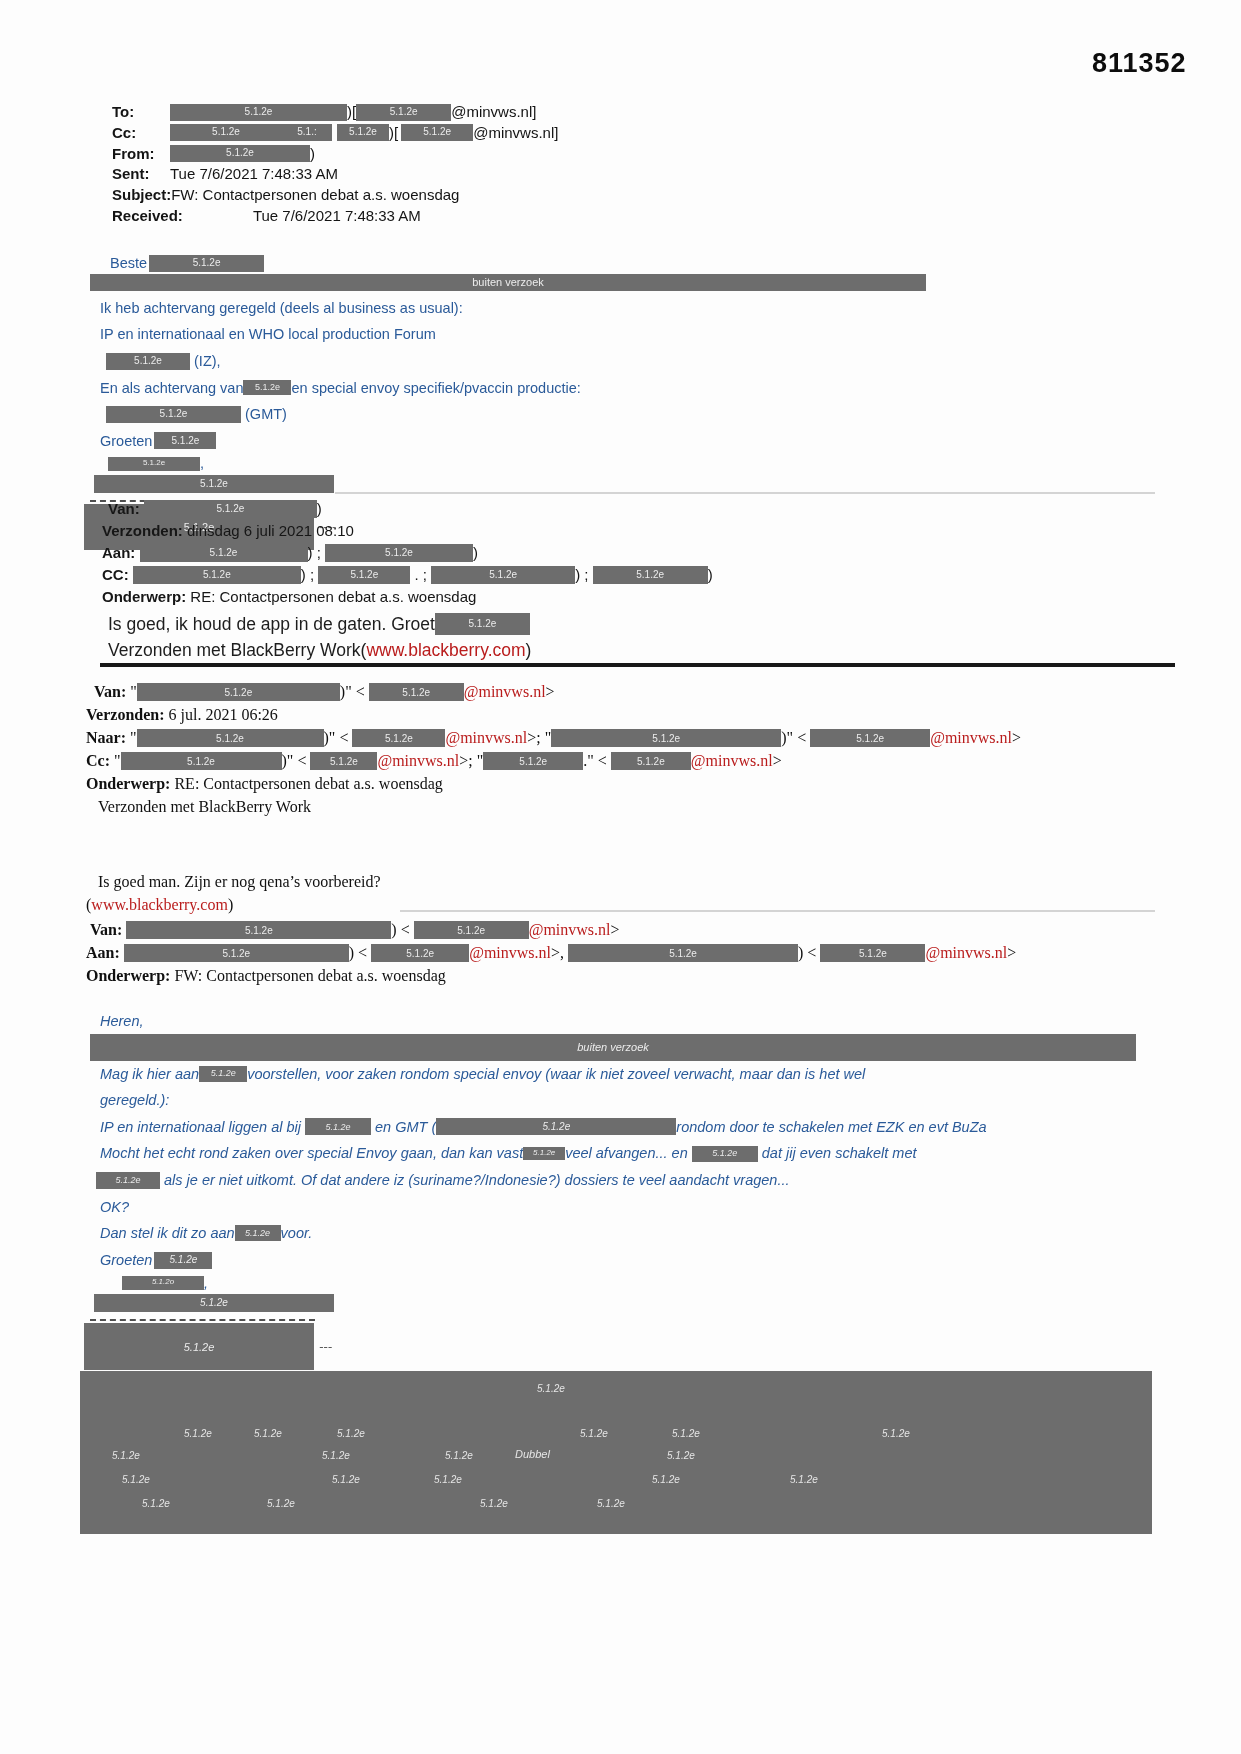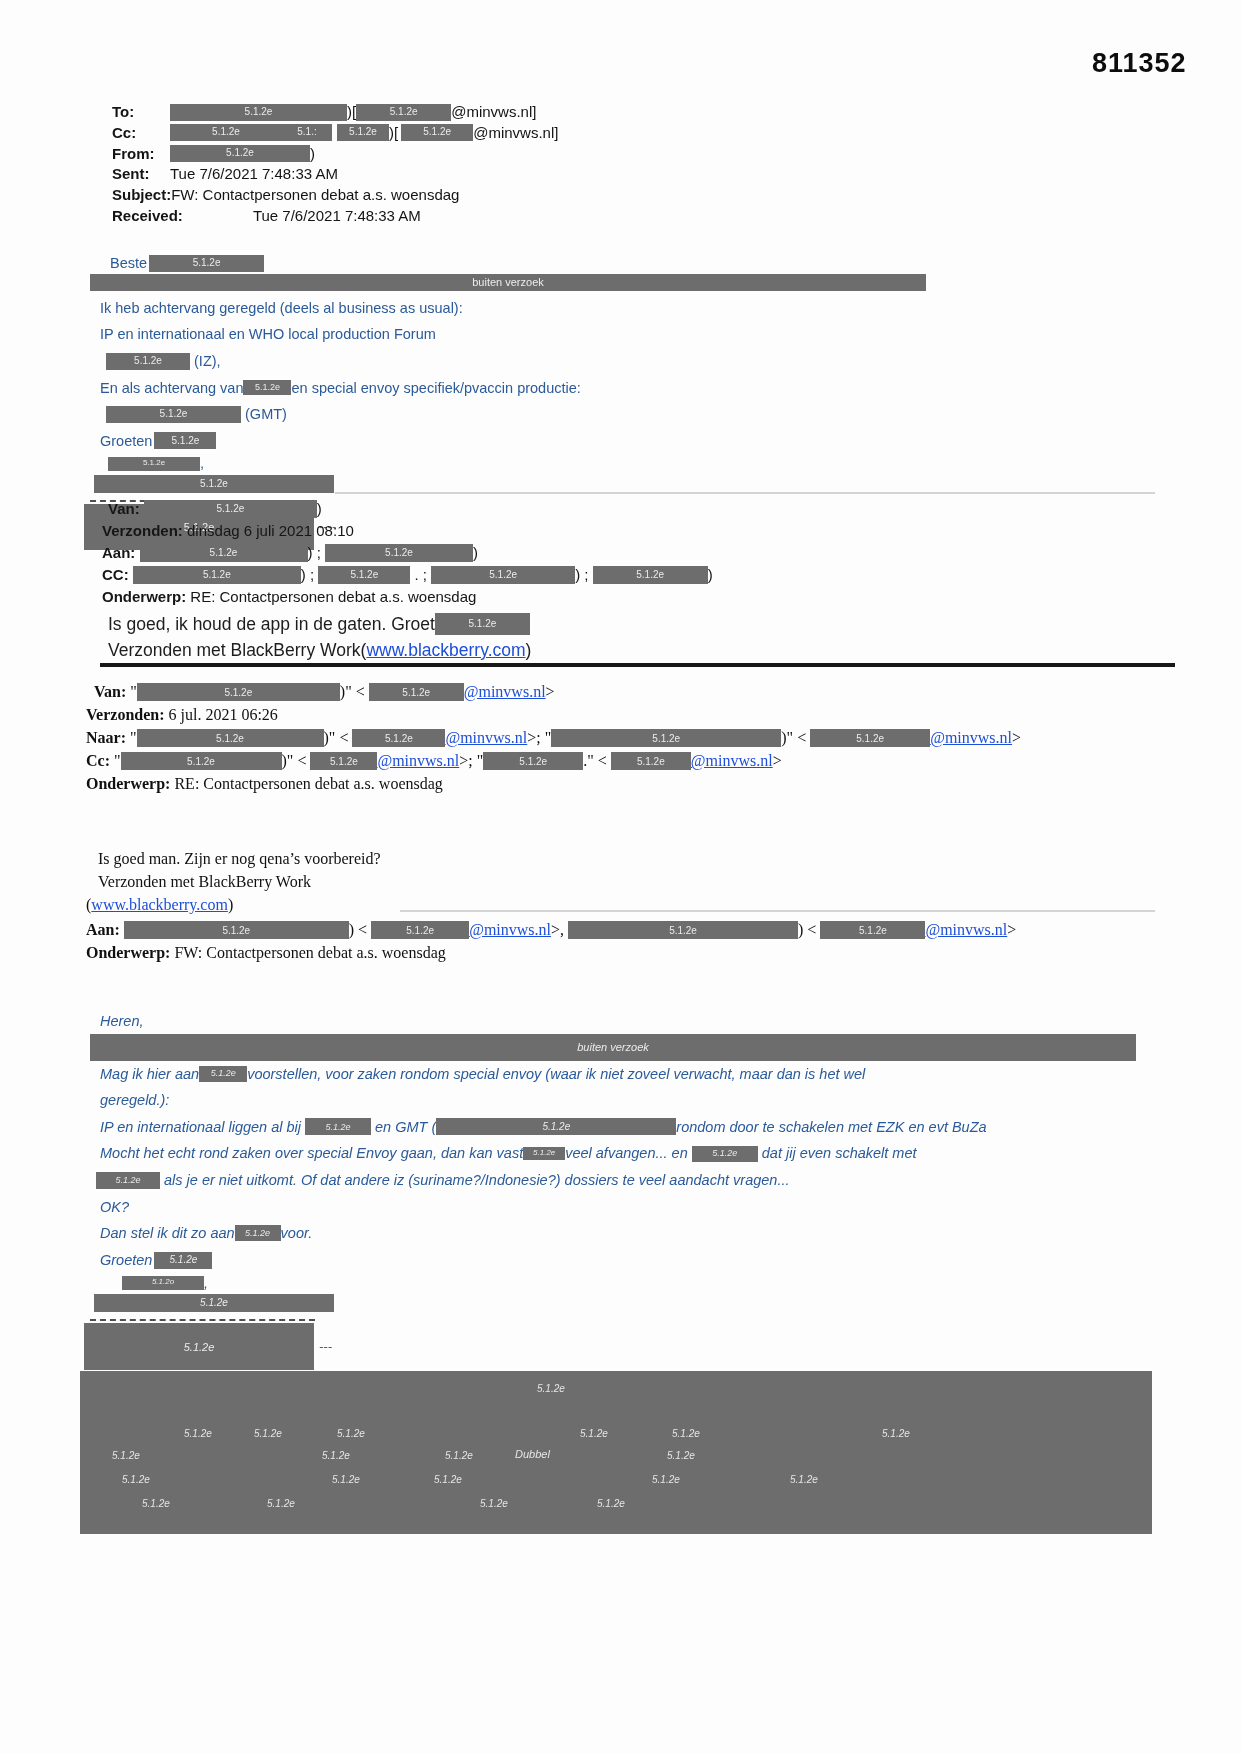--- a/index.html
+++ b/index.html
@@ -33,21 +33,21 @@
   }
   .dashline{border-top:2px dashed #4f4f4f;height:0;}
   .blockrow{display:flex;align-items:center;gap:5px;}
   .rblock{
     display:flex;align-items:center;justify-content:center;
     background:#6d6d6d;color:#ececec;font-size:11px;font-family:"Liberation Sans",sans-serif;
   }
   .afterdash{color:#5a5a5a;font-size:13px;font-family:"Liberation Sans",sans-serif;}
   .bigblock{position:relative;background:#6d6d6d;}
   .bigblock .lbl{position:absolute;color:#e6e6e6;font-size:10px;font-family:"Liberation Sans",sans-serif;}
-  .lnk{color:#1d4ed8;text-decoration:underline;cursor:pointer;}
+  .lnk{color:#b91c1c;cursor:pointer;}
   .sp{display:inline-block;}
   .docnum{position:absolute;left:1092px;top:48px;font-size:27px;font-weight:600;
           letter-spacing:1px;color:#0d0d0d;}
   .rule{position:absolute;}
 </style>
 </head>
 <body>
 
 <div class="page">
   <div class="docnum">811352</div>
@@ -89,28 +89,29 @@
     </div>
 
   <div class="rule" style="left:100px;top:663px;width:1075px;height:4px;background:#181818;"></div>
 
   <div class="sec serif" style="left:86px;top:680px;">
       <div class="line"><span class="sp" style="width: 8px;"></span><span class="b">Van: </span><span>"</span><span class="redact" style="width: 203px; height: 18px; font-size: 10px;">5.1.2e</span><span>)" &lt; </span><span class="redact" style="width: 95px; height: 18px; font-size: 10px;">5.1.2e</span><a class="lnk">@minvws.nl</a><span>&gt;</span></div>
       <div class="line"><span class="b">Verzonden: </span><span>6 jul. 2021 06:26</span></div>
       <div class="line"><span class="b">Naar: </span><span>"</span><span class="redact" style="width: 187px; height: 18px; font-size: 10px;">5.1.2e</span><span>)" &lt; </span><span class="redact" style="width: 93px; height: 18px; font-size: 10px;">5.1.2e</span><a class="lnk">@minvws.nl</a><span>&gt;; "</span><span class="redact" style="width: 230px; height: 18px; font-size: 10px;">5.1.2e</span><span>)" &lt; </span><span class="redact" style="width: 120px; height: 18px; font-size: 10px;">5.1.2e</span><a class="lnk">@minvws.nl</a><span>&gt;</span></div>
       <div class="line"><span class="b">Cc: </span><span>"</span><span class="redact" style="width: 161px; height: 18px; font-size: 10px;">5.1.2e</span><span>)" &lt; </span><span class="redact" style="width: 67px; height: 18px; font-size: 10px;">5.1.2e</span><a class="lnk">@minvws.nl</a><span>&gt;; "</span><span class="redact" style="width: 100px; height: 18px; font-size: 10px;">5.1.2e</span><span>." &lt; </span><span class="redact" style="width: 80px; height: 18px; font-size: 10px;">5.1.2e</span><a class="lnk">@minvws.nl</a><span>&gt;</span></div>
       <div class="line"><span class="b">Onderwerp: </span><span>RE: Contactpersonen debat a.s. woensdag</span></div>
+      <div class="line"><span class="sp" style="width: 12px;"></span><span>Verzonden met BlackBerry Work</span></div>
       <div class="line" style="margin-top: 52px;"><span class="sp" style="width: 12px;"></span><span>Is goed man. Zijn er nog qena’s voorbereid?</span></div>
-      <div class="line"><span class="sp" style="width: 12px;"></span><span>Verzonden met BlackBerry Work</span></div>
       <div class="line"><span>(</span><a class="lnk">www.blackberry.com</a><span>)</span></div>
     </div>
 
   <div class="rule" style="left:400px;top:910px;width:755px;height:2px;background:#d4d4d4;"></div>
 
   <div class="sec serif" style="left:86px;top:918px;">
+      <div class="line"><span class="sp" style="width: 4px;"></span><span class="b">Van: </span><span class="redact" style="width: 265px; height: 18px; font-size: 10px;">5.1.2e</span><span>) &lt; </span><span class="redact" style="width: 115px; height: 18px; font-size: 10px;">5.1.2e</span><a class="lnk">@minvws.nl</a><span>&gt;</span></div>
       <div class="line"><span class="b">Aan: </span><span class="redact" style="width: 225px; height: 18px; font-size: 10px;">5.1.2e</span><span>) &lt; </span><span class="redact" style="width: 98px; height: 18px; font-size: 10px;">5.1.2e</span><a class="lnk">@minvws.nl</a><span>&gt;, </span><span class="redact" style="width: 230px; height: 18px; font-size: 10px;">5.1.2e</span><span>) &lt; </span><span class="redact" style="width: 105px; height: 18px; font-size: 10px;">5.1.2e</span><a class="lnk">@minvws.nl</a><span>&gt;</span></div>
       <div class="line"><span class="b">Onderwerp: </span><span>FW: Contactpersonen debat a.s. woensdag</span></div>
     </div>
 
   <div class="sec blue" style="left:100px;top:1004px;font-style:italic;">
       <div class="line"><span>Heren,</span></div>
       <div class="line" style="margin-top: 3px;"><div class="barfull" style="width: 1046px; height: 27px; margin-left: -10px;">buiten verzoek</div></div>
       <div class="line" style="margin-top: 4px;"><span>Mag ik hier aan</span><span class="redact" style="width: 48px; height: 16px; font-size: 9px;">5.1.2e</span><span>voorstellen, voor zaken rondom special envoy (waar ik niet zoveel verwacht, maar dan is het wel</span></div>
       <div class="line"><span>geregeld.):</span></div>
       <div class="line"><span>IP en internationaal liggen al bij </span><span class="redact" style="width: 66px; height: 17px; font-size: 9px;">5.1.2e</span><span> en GMT (</span><span class="redact" style="width: 240px; height: 17px; font-size: 10px;">5.1.2e</span><span>rondom door te schakelen met EZK en evt BuZa</span></div>

